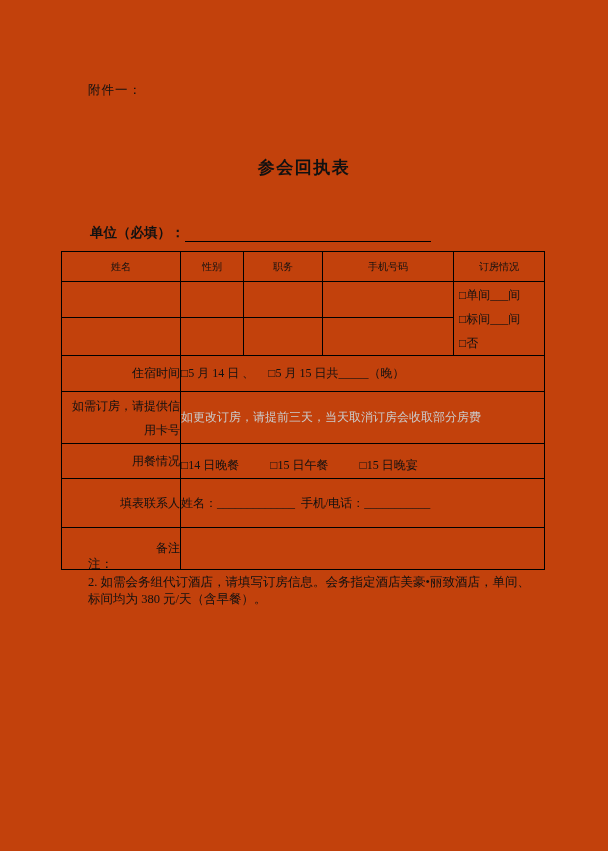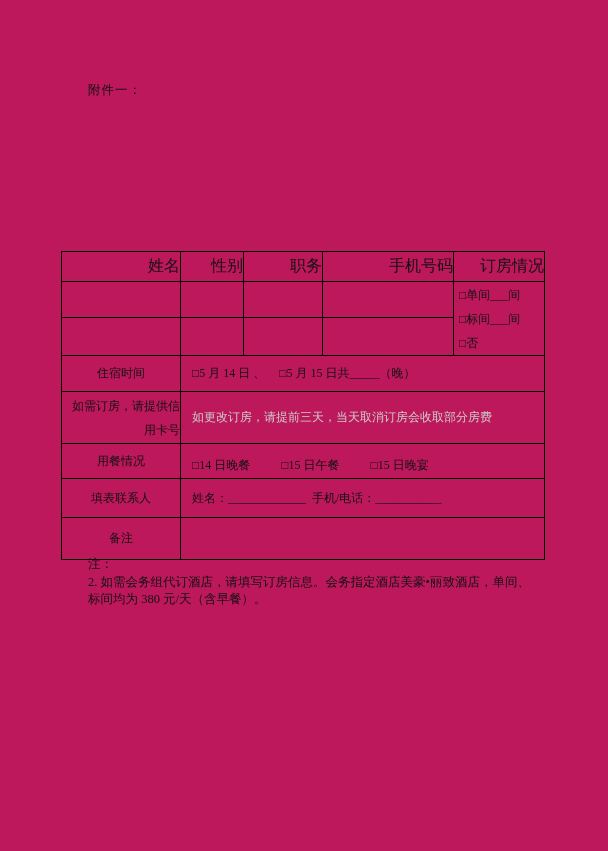--- a/index.html
+++ b/index.html
@@ -2,21 +2,21 @@
 <html><head>
 <meta charset="utf-8">
 <style>
   * { margin:0; padding:0; box-sizing:border-box; }
   html,body { background:#ffffff; }
   body {
     width:608px; height:851px;
     font-family:"Liberation Serif","DejaVu Serif",serif;
     color:#111111;
   }
-  .page { position:relative; width:608px; height:851px; background:#be185d; overflow:hidden; }
+  .page { position:relative; width:608px; height:851px; background:#c2410c; overflow:hidden; }
 
   .attachment {
     position:absolute; left:88px; top:82px;
     font-size:12.5px; letter-spacing:1px;
   }
   .doc-title {
     position:absolute; left:0; top:156px; width:100%;
     text-align:center; font-size:17px; font-weight:bold; letter-spacing:1.5px;
   }
   .org-line {
@@ -36,25 +36,25 @@
   table.reply td, table.reply th {
     border:1.2px solid #000; font-weight:normal;
     vertical-align:middle; overflow:hidden;
   }
   tr.hdr { height:30px; }
   tr.r2  { height:36px; }
   tr.r3  { height:38px; }
   tr.r4  { height:36px; }
   tr.r5  { height:52px; }
   tr.r6  { height:35px; }
-  tr.r7  { height:39px; }
+  tr.r7  { height:49px; }
   tr.r8  { height:42px; }
-  .c { text-align:center; }
-  th.hd { text-align:right; font-weight:bold; font-size:16px; }
-  td.content { padding-left:11px; text-align:left; }
+  .c { text-align:right; }
+  th.hd { text-align:center; font-weight:bold; font-size:10px; }
+  td.content { text-align:left; }
   .pre { white-space:pre; }
   .booking-cell { vertical-align:middle; padding-left:5px; }
   .booking-cell .opt { line-height:24px; white-space:pre; }
   .label-2line { text-align:right; line-height:24px; }
   .notice-gray { color:#cbcbcb; font-size:12px; white-space:pre; }
   .meal-opt { display:inline-block; margin-right:28px; white-space:pre;margin-top:8px; }
   .box { display:inline; }
   .gap2 { margin-left:14px; }
 
   .notes {
@@ -62,21 +62,25 @@
     font-size:12.5px; line-height:17.5px;
   }
 </style>
 </head>
 <body>
 
 <div class="page">
 
   <div class="attachment">附件一：</div>
 
+  <div class="doc-title">参会回执表</div>
 
+  <div class="org-line">
+    <span>单位（必填）：</span><span class="org-blank"></span>
+  </div>
 
   <table class="reply">
     <colgroup>
       <col style="width:119px">
         <col style="width:63px">
         <col style="width:79px">
         <col style="width:131px">
         <col style="width:91px">
     </colgroup>
     <tbody>

